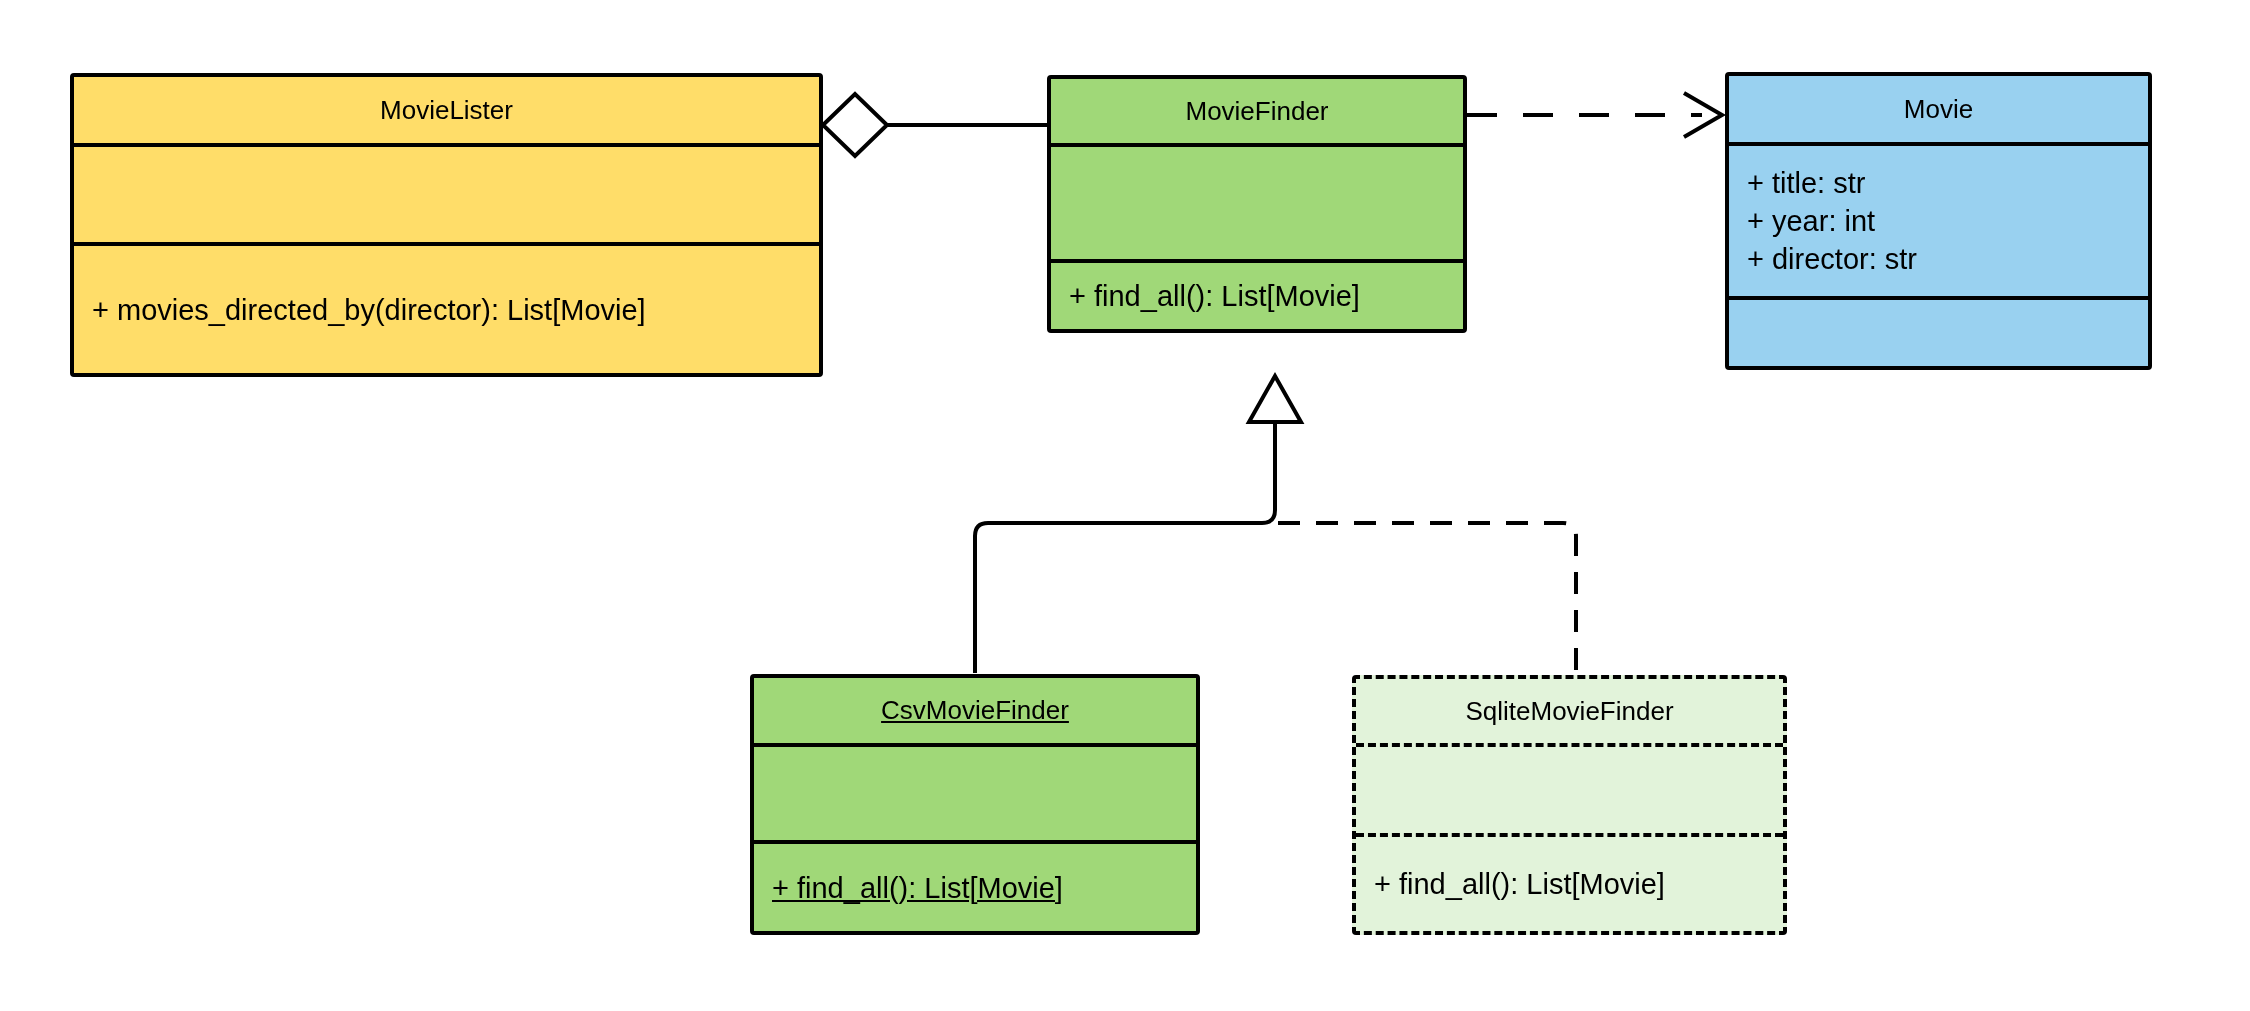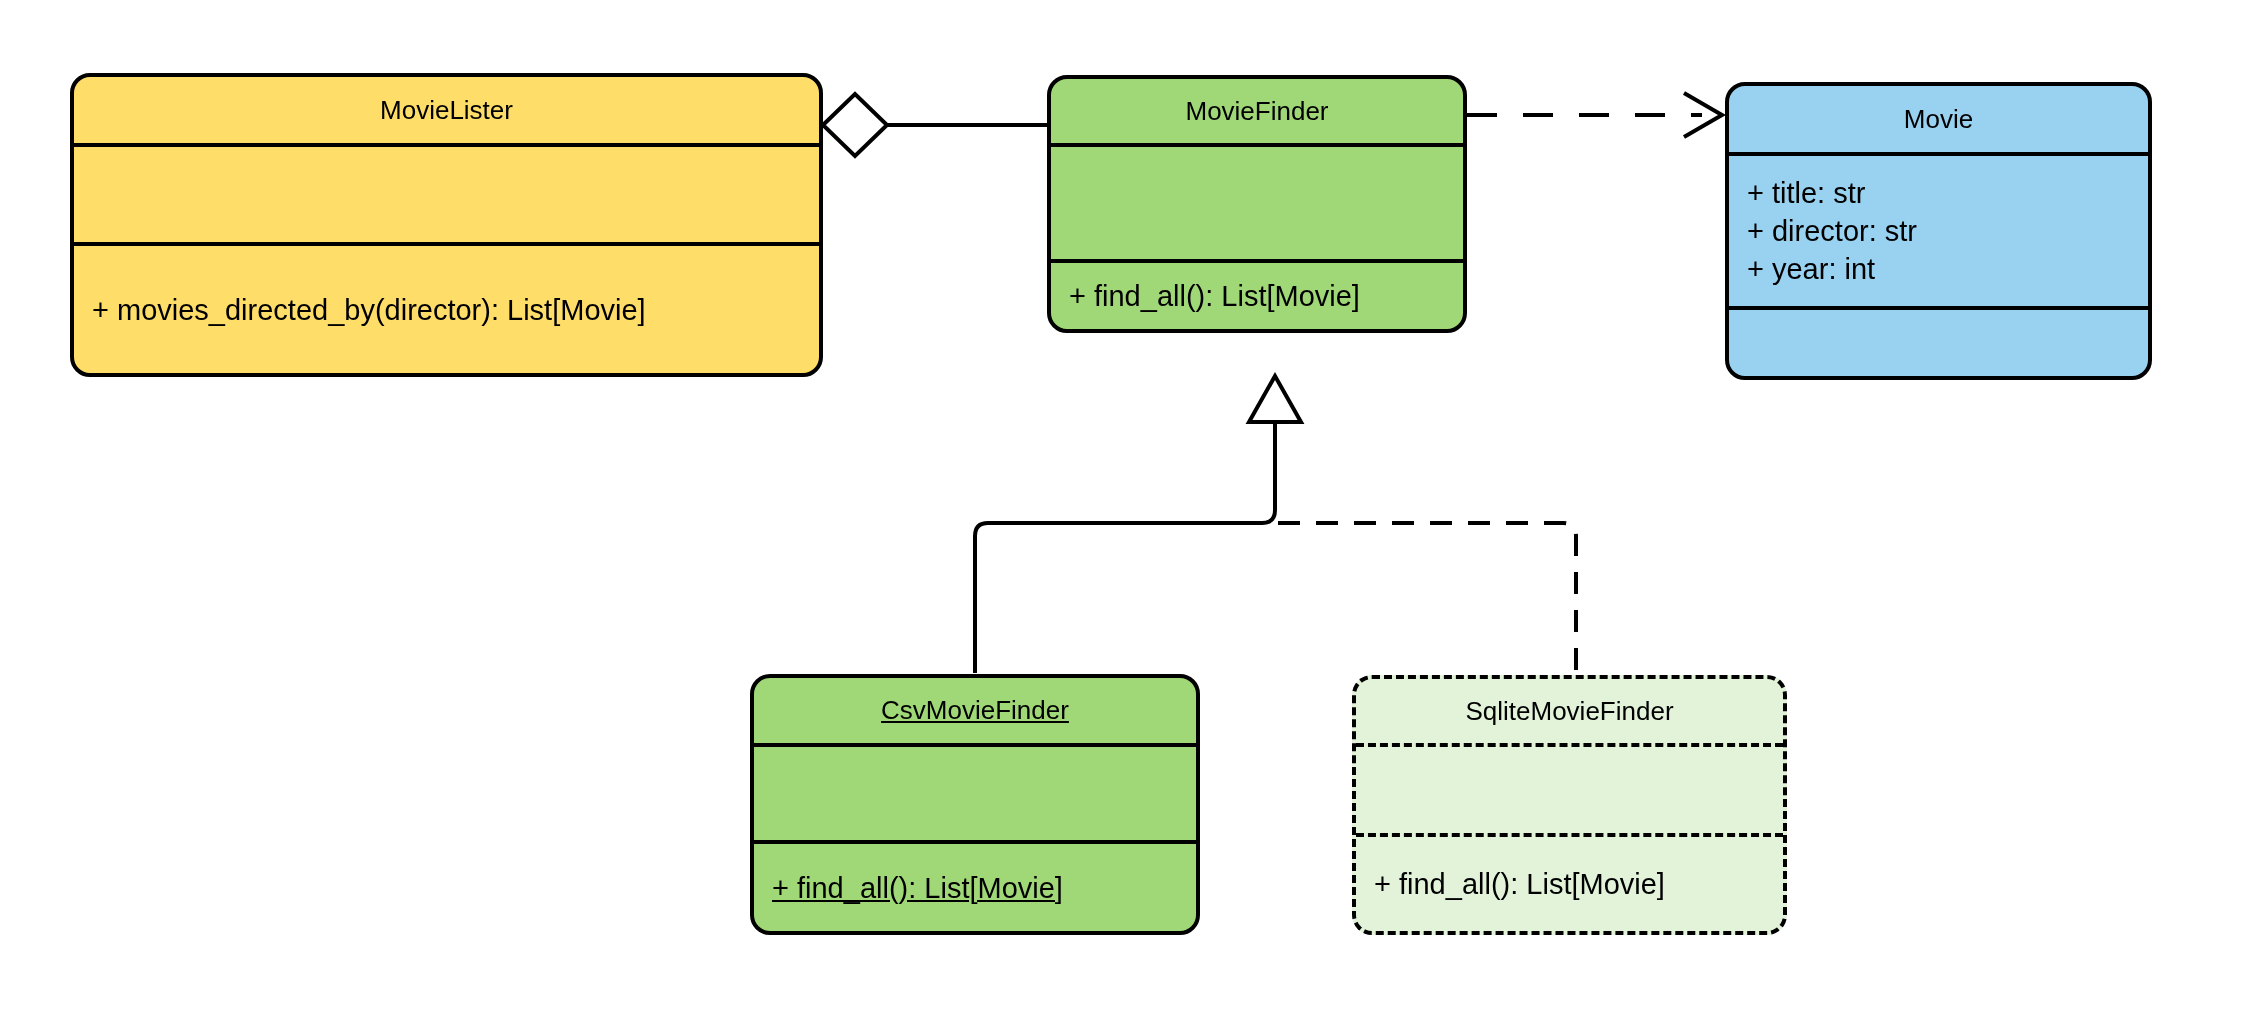--- a/index.html
+++ b/index.html
@@ -12,21 +12,21 @@
   .canvas {
     position: relative;
     width: 2250px; height: 1011px;
     background: #ffffff;
   }
   
   .uml-class {
     position: absolute;
     box-sizing: border-box;
     border: 4px solid #000;
-    border-radius: 20px;
+    border-radius: 4px;
     display: flex;
     flex-direction: column;
     color: #000;
   }
   .uml-class.dashed { border-style: dashed; }
   .uml-header {
     flex: 0 0 auto;
     display: flex;
     align-items: center;
     justify-content: center;
@@ -49,21 +49,21 @@
 
   
   #movie-lister        { left: 70px;   top: 73px;  width: 753px; height: 304px; }
   #movie-lister   .uml-header { height: 66px; }
   #movie-lister   .uml-attrs  { flex: 0 0 99px; }
 
   #movie-finder        { left: 1047px; top: 75px;  width: 420px; height: 258px; }
   #movie-finder   .uml-header { height: 64px; }
   #movie-finder   .uml-attrs  { flex: 0 0 116px; }
 
-  #movie               { left: 1725px; top: 82px;  width: 427px; height: 298px; }
+  #movie               { left: 1725px; top: 72px;  width: 427px; height: 298px; }
   #movie          .uml-header { height: 66px; }
   #movie          .uml-attrs  { flex: 0 0 154px; }
 
   #csv-movie-finder    { left: 750px;  top: 674px; width: 450px; height: 261px; }
   #csv-movie-finder .uml-header { height: 65px; }
   #csv-movie-finder .uml-attrs  { flex: 0 0 97px; }
 
   #sqlite-movie-finder { left: 1352px; top: 675px; width: 435px; height: 260px; }
   #sqlite-movie-finder .uml-header { height: 64px; }
   #sqlite-movie-finder .uml-attrs  { flex: 0 0 90px; }
@@ -95,22 +95,22 @@
     <div class="uml-compartment uml-attrs"></div>
     <div class="uml-compartment uml-methods">
       <div>+ find_all(): List[Movie]</div>
     </div>
   </div>
 
   <div class="uml-class" id="movie" style="background-color: rgb(153, 209, 240);">
     <div class="uml-header">Movie</div>
     <div class="uml-compartment uml-attrs">
       <div>+ title: str</div>
+      <div>+ year: int</div>
       <div>+ director: str</div>
-      <div>+ year: int</div>
     </div>
     <div class="uml-compartment uml-methods"></div>
   </div>
 
   <div class="uml-class" id="csv-movie-finder" style="background-color: rgb(160, 216, 120); text-decoration: underline;">
     <div class="uml-header">CsvMovieFinder</div>
     <div class="uml-compartment uml-attrs"></div>
     <div class="uml-compartment uml-methods">
       <div>+ find_all(): List[Movie]</div>
     </div>

